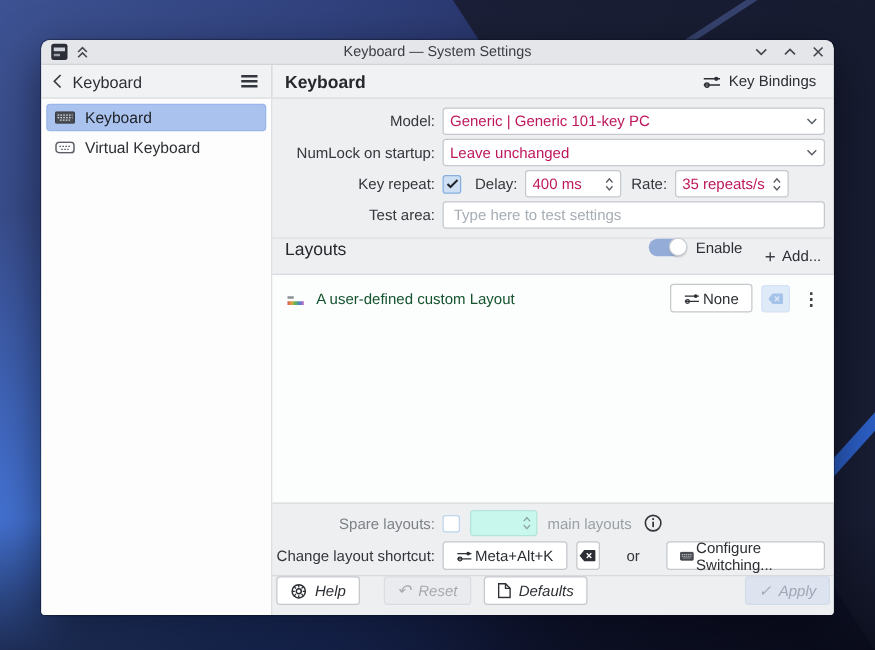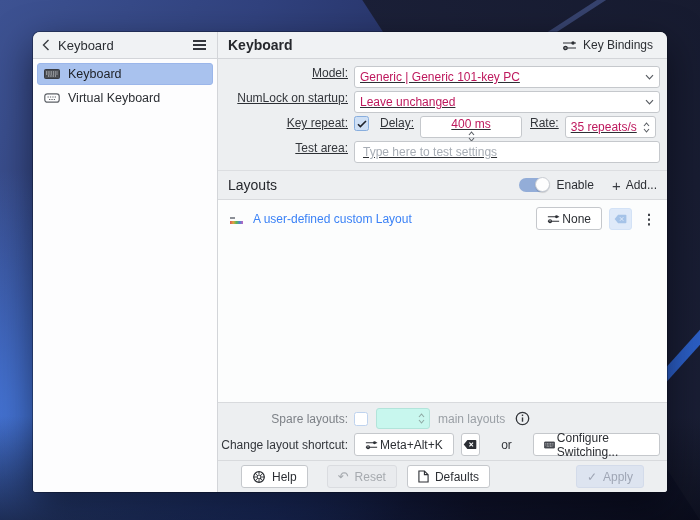--- a/index.html
+++ b/index.html
@@ -51,55 +51,55 @@
   .bodyrow { flex:1; display:flex; min-height:0; }
   .sidebar { width:185px; flex:0 0 185px; background:#fdfdfe; border-right:1px solid #d3d5d9; padding:4px; }
   .sb-item { height:22px; display:flex; align-items:center; gap:8px; padding:0 6px; border-radius:3px;
     font-size:12.5px; color:#2c2f34; margin-bottom:2px; border:1px solid transparent; }
   .sb-item.selected { background:#a9c2ee; border-color:#9bb6ea; color:#1d2025; }
 
   .main { flex:1; display:flex; flex-direction:column; min-width:0; background:#edeff1; }
 
   
   .form-section { flex:0 0 107px; padding:7px 7px 7px 0; display:flex; flex-direction:column; gap:3px; }
-  .frow { display:flex; align-items:flex-start; height:22px;text-decoration:underline; }
+  .frow { display:flex; align-items:center; height:22px; }
   .flabel { width:130px; flex:0 0 130px; text-align:right; color:#33363b; padding-right:0; }
   .ctrl { margin-left:6px; background:#fff; border:1px solid #c5c8cc; border-radius:3px; height:22px;
     display:flex; align-items:center; padding:0 5px; color:#be185d; }
   .combo { flex:1; justify-content:space-between; }
   .combo .chev { color:#5a5e64; }
   .spin { justify-content:space-between; }
-  .spin-delay { width:102px;flex-direction:column; } .spin-rate { width:91px; }
+  .spin-delay { width:77px; } .spin-rate { width:91px; }
   .spin-arrows { display:flex; flex-direction:column; align-items:center; gap:1px; color:#5a5e64; }
   .inline-label { margin-left:11px; color:#33363b; }
   .checkbox { width:15px; height:15px; margin-left:6px; border-radius:2.5px; background:#cfe0f5;
     border:1px solid #88aede; display:flex; align-items:center; justify-content:center; }
   .checkbox.unchecked { background:#fff; border-color:#bfd3ee; width:14px; height:14px; }
   .testinput { flex:1; margin-left:6px; background:#fff; border:1px solid #c5c8cc; border-radius:3px;
     height:22px; padding:0 8px; font-size:12px; font-family:"Liberation Sans",sans-serif; color:#2c2f34; outline:none; }
   .testinput::placeholder { color:#a7adb5; }
 
   
   .layouts-band { flex:0 0 30px; border-top:1px solid #dcdee1; border-bottom:1px solid #d8dadd;
-    display:flex; align-items:center; padding:0 10px; gap:8px; }
+    display:flex; padding:0 10px; gap:8px; }
   .layouts-title { flex:1; font-size:14px; color:#26282d; }
   .toggle { width:30px; height:14px; border-radius:7px; background:#93add8; position:relative; }
   .toggle .knob { position:absolute; right:-1px; top:-1px; width:15px; height:15px; border-radius:50%;
     background:#fefefe; border:1px solid #c9cdd3; box-shadow:0 1px 1px rgba(0,0,0,.15); }
   .enable-label { color:#2c2f34; margin-right:10px; }
   .add-btn { display:flex; align-items:center; gap:5px; color:#2c2f34; }
   .plus { font-size:15px; line-height:1; color:#3a3d43; }
 
   
   .list-area { flex:1; background:#fcfdfd; padding:5px 9px; min-height:0; }
   .layout-row { height:27px; display:flex; align-items:center; }
   .flagicon { width:13px; height:10px; margin-left:3px; display:flex; flex-direction:column; justify-content:flex-end; }
   .flag-top { width:5px; height:2px; background:#8c9097; margin-bottom:2px; }
   .flag-bar { width:13px; height:3px; background:linear-gradient(90deg,#d8555b,#dfa43d,#58b65b,#4f82d2,#c664c0); }
-  .layout-name { margin-left:10px; flex:1; color:#3b82f6; }
+  .layout-name { margin-left:10px; flex:1; color:#14532d; }
   .small-btn { height:23px; display:flex; align-items:center; gap:2px; padding:0 10px;
     background:#fff; border:1px solid #c5c8cc; border-radius:3px; color:#2c2f34; }
   .del-btn-disabled { width:23px; height:22px; margin-left:7px; border-radius:3px; background:#dfeaf9;
     border:1px solid #d3e2f6; display:flex; align-items:center; justify-content:center; color:#a5c3e8; }
   .dots { margin-left:10px; margin-right:2px; font-size:14px; font-weight:700; color:#3f4248; letter-spacing:0; }
 
   
   .bottom-panel { flex:0 0 57px; border-top:1px solid #d8dadd; padding:5px 7px 5px 0;
     display:flex; flex-direction:column; gap:5px; }
   .brow { display:flex; align-items:center; height:21px; }
@@ -107,21 +107,21 @@
   .teal-spin { width:54px; height:21px; margin-left:8px; background:#c8f7ee; border:1px solid #b2e4da;
     border-radius:3px; display:flex; align-items:center; justify-content:flex-end; padding:0 4px; }
   .teal-spin .spin-arrows { color:#8fa9a4; }
   .grey-text { color:#9ba0a6; margin-left:8px; }
   .info-icon { margin-left:10px; color:#33363b; display:flex; align-items:center; }
   .bs-btn { width:24px; height:23px; margin-left:7px; background:#fff; border:1px solid #c5c8cc;
     border-radius:3px; display:flex; align-items:center; justify-content:center; color:#2b2e34; }
   .or-label { margin:0 21px; color:#33363b; }
 
   
-  .footer { flex:0 0 32px; border-top:1px solid #d8dadd; display:flex; align-items:center; padding:0 23px; }
+  .footer { flex:0 0 32px; border-top:1px solid #d8dadd; display:flex; align-items:flex-start; padding:0 3px;font-style:italic; }
   .f-btn { height:23px; display:flex; align-items:center; gap:6px; padding:0 10px;
     background:#fff; border:1px solid #c5c8cc; border-radius:3px; color:#2c2f34; }
   .f-btn.disabled { background:#e9ebee; border-color:#dadce0; color:#a6aaaf; }
   .f-btn.apply { margin-left:auto; background:#dde4f0; border-color:#d3dbea; color:#9fa6b5; }
   .gap19 { width:19px; } .gap10 { width:10px; }
   .undo-glyph { font-size:13px; line-height:1; }
   svg { display:block; }
 </style>
 </head>
 <body>
@@ -129,20 +129,48 @@
 <div class="desktop">
   <div class="wp-slab"></div>
   <div class="wp-edge2"></div>
   <div class="wp-edge"></div>
   <div class="wp-glow"></div>
   <div class="wp-glow2"></div>
   <div class="wp-dark-bottom"></div>
 
   <div class="window">
 
+    <div class="titlebar">
+      <div class="tb-left">
+        <div class="app-icon"></div>
+        <span class="win-btn">
+          <svg width="10" height="10" viewBox="0 0 10 10">
+              <path d="M1.5 4.6 5 1.2l3.5 3.4M1.5 8.8 5 5.4l3.5 3.4" fill="none" stroke="#44474d" stroke-width="1.3"></path>
+            </svg>
+        </span>
+      </div>
+      <div class="tb-title">Keyboard — System Settings</div>
+      <div class="tb-right">
+        <span class="win-btn">
+          <svg width="10" height="7" viewBox="0 0 10 7">
+              <path d="M1 1.5 5 5.5 9 1.5" fill="none" stroke="#44474d" stroke-width="1.3"></path>
+            </svg>
+        </span>
+        <span class="win-btn">
+          <svg width="10" height="7" viewBox="0 0 10 7">
+              <path d="M1 5.5 5 1.5 9 5.5" fill="none" stroke="#44474d" stroke-width="1.3"></path>
+            </svg>
+        </span>
+        <span class="win-btn">
+          <svg width="9" height="9" viewBox="0 0 9 9">
+              <path d="M1 1 8 8 M8 1 1 8" stroke="#44474d" stroke-width="1.3"></path>
+            </svg>
+        </span>
+      </div>
+    </div>
 
     <div class="headerrow">
       <div class="sb-header">
         <span>
           <svg width="8" height="12" viewBox="0 0 8 12">
               <path d="M6.5 1 1.5 6l5 5" fill="none" stroke="#3a3d42" stroke-width="1.4"></path>
             </svg>
         </span>
         <span class="sb-header-title">Keyboard</span>
         <span class="hamburger">

